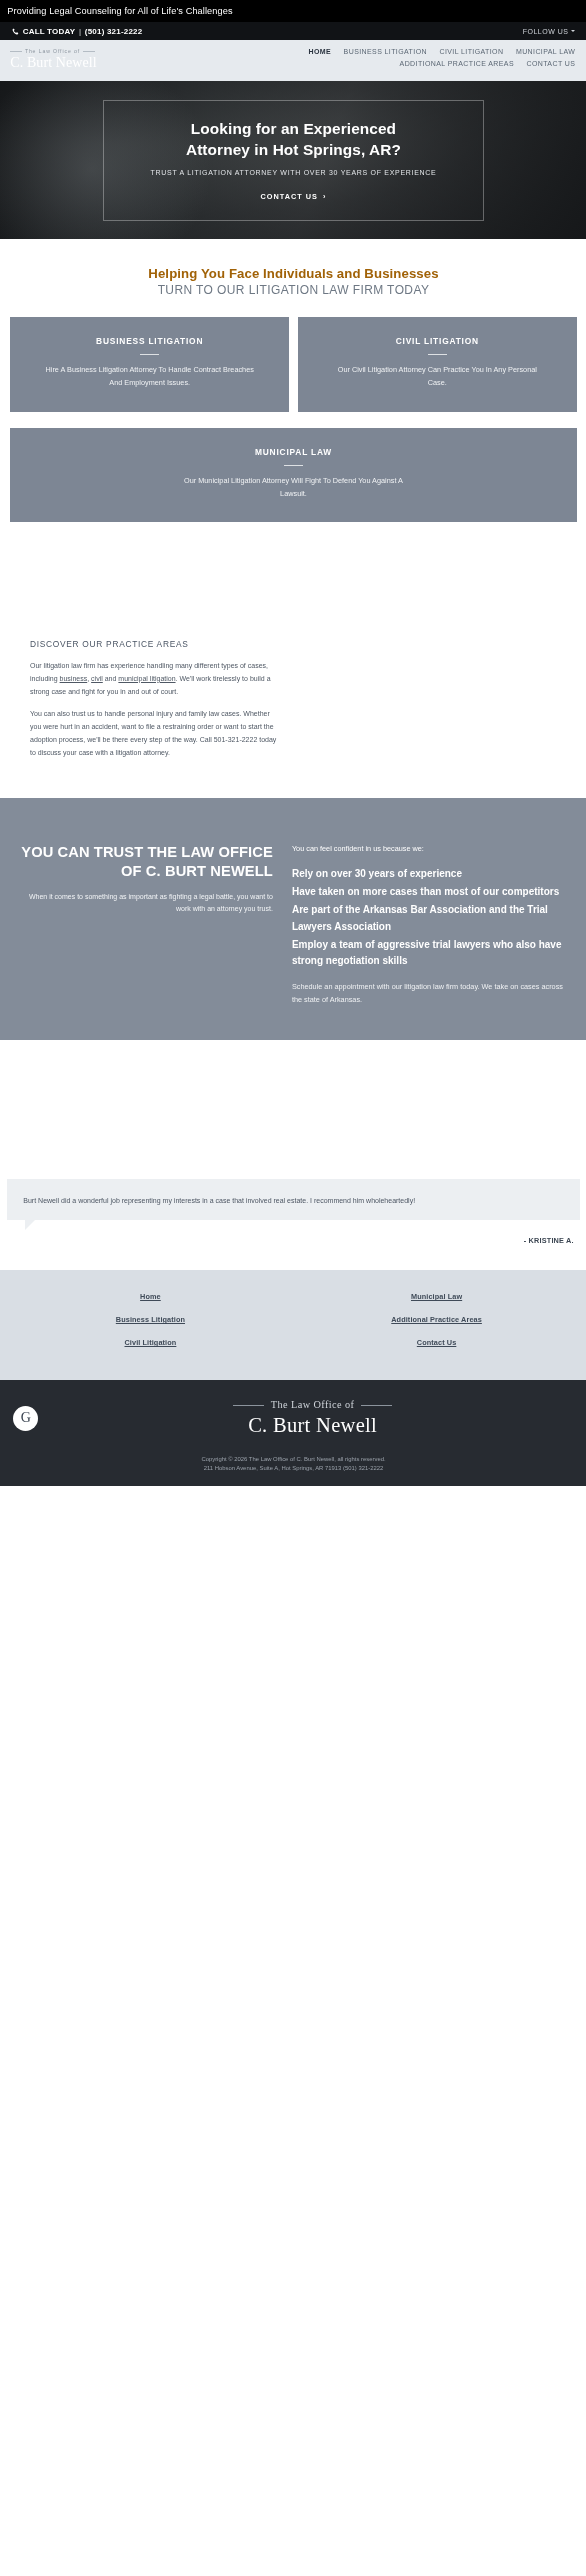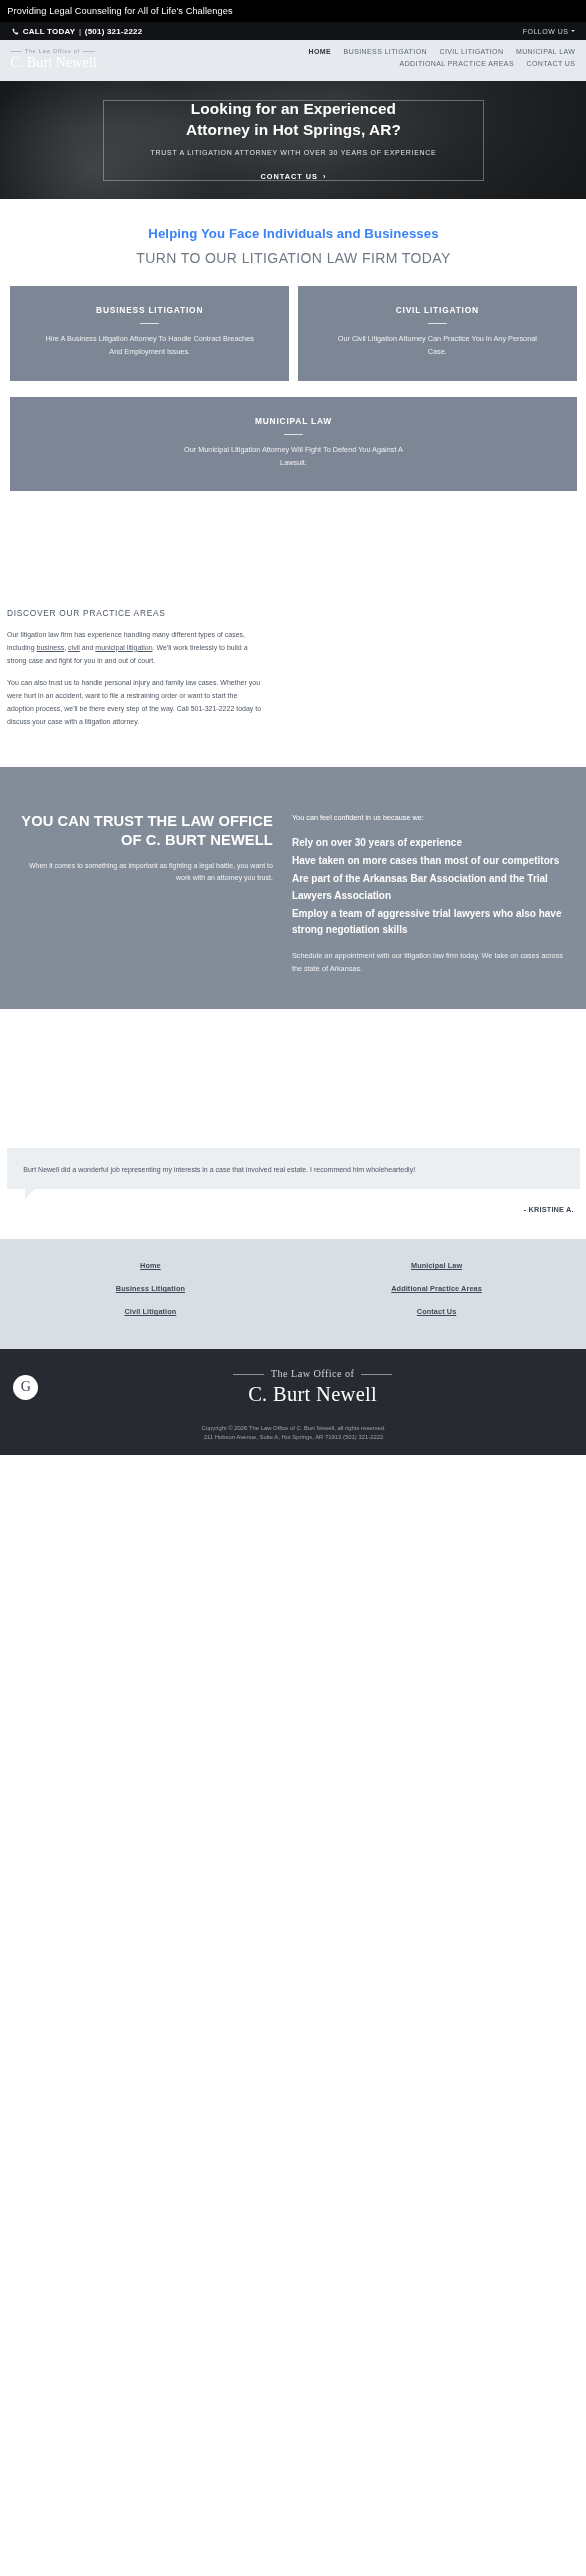--- a/index.html
+++ b/index.html
@@ -86,21 +86,21 @@
   .brand .big {
     font-family: "Liberation Serif", serif;
     font-size: 14px;
     color: #ffffff;
     letter-spacing: 0.1px;
   }
 
   
   .hero {
     position: relative;
-    height: 118px;
+    height: 158px;
     background:
       radial-gradient(ellipse at 18% 40%, #4c4f50 0%, #26282a 55%, #141517 100%);
     overflow: hidden;
   }
   .hero:before {
     content: "";
     position: absolute; inset: 0;
     background:
       linear-gradient(110deg, rgba(20,22,24,.92) 0%, rgba(40,44,46,.55) 34%, rgba(78,82,84,.25) 55%, rgba(22,24,26,.92) 100%);
   }
@@ -146,30 +146,30 @@
     gap: 5.1px;
   }
   .cta .arrow { font-size: 7.3px; }
 
   
   .section-head {
     text-align: center;
     padding: 26.4px 14.7px 4.4px;
   }
   .section-head h2 {
-    color: #3b82f6;
+    color: #a16207;
     font-size: 13.2px;
     font-weight: bold;
     letter-spacing: 0.1px;
   }
   .section-head .sub {
     color: #6e7884;
-    font-size: 14px;
+    font-size: 12px;
     letter-spacing: 0.4px;
-    margin-top: 9px;
+    margin-top: 2px;
   }
 
   
   .cards {
     display: flex;
     gap: 8.8px;
     padding: 16px 10.3px 0;
     flex-wrap: wrap;
   }
   .card {
@@ -198,21 +198,21 @@
     font-size: 7.3px;
     line-height: 1.75;
     color: #f0f2f4;
     max-width: 220px;
   }
 
   
   .discover {
     padding: 117px 0 29px 0;
   }
-  .discover-inner { padding: 0 7px; max-width: 308px; }
+  .discover-inner { padding: 0 30px; max-width: 308px; }
   .discover h4 {
     color: #4a5564;
     font-size: 8.4px;
     letter-spacing: 0.7px;
     font-weight: normal;
     text-transform: uppercase;
     margin-bottom: 10.3px;
   }
   .discover p {
     font-size: 7px;

